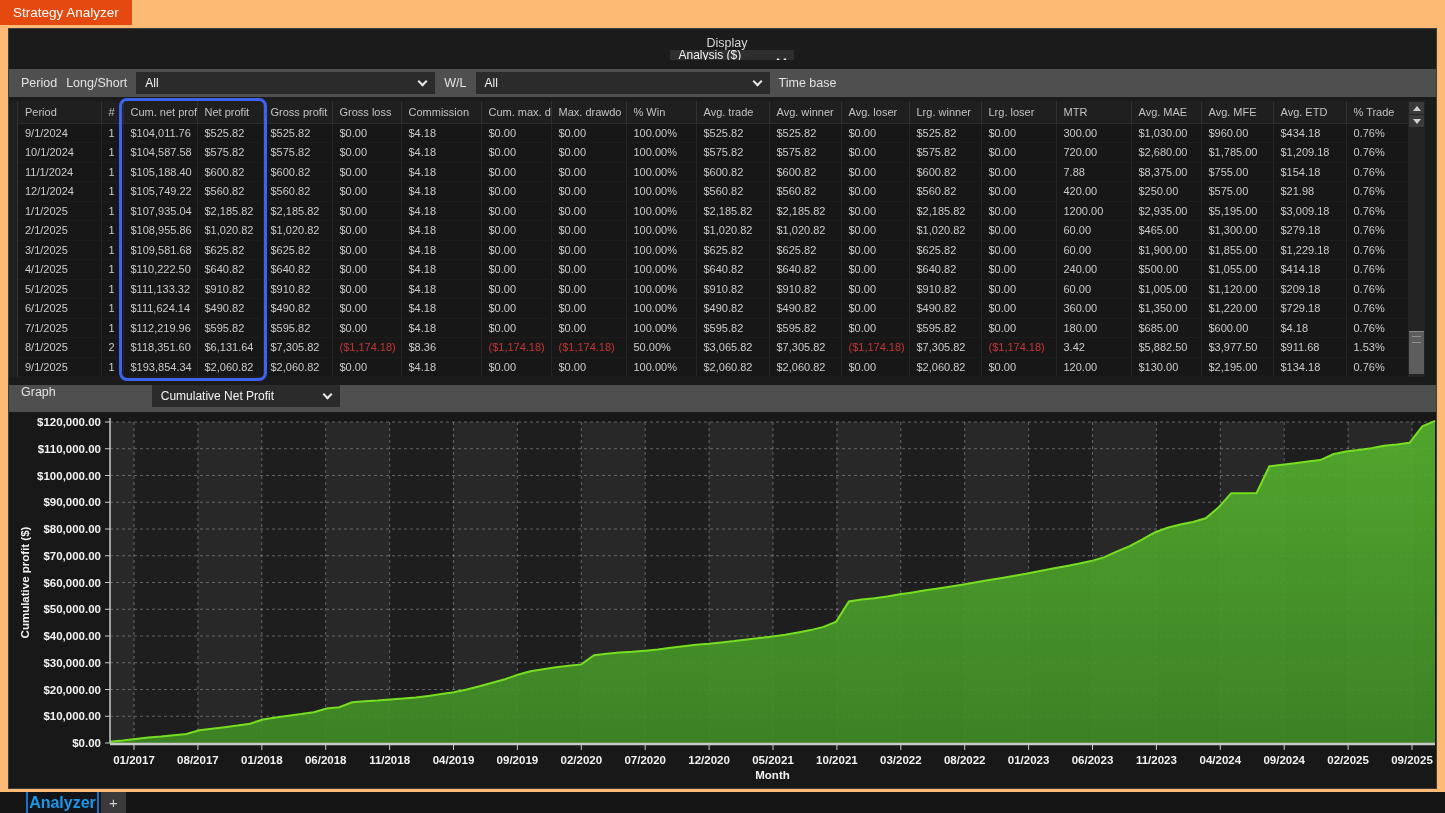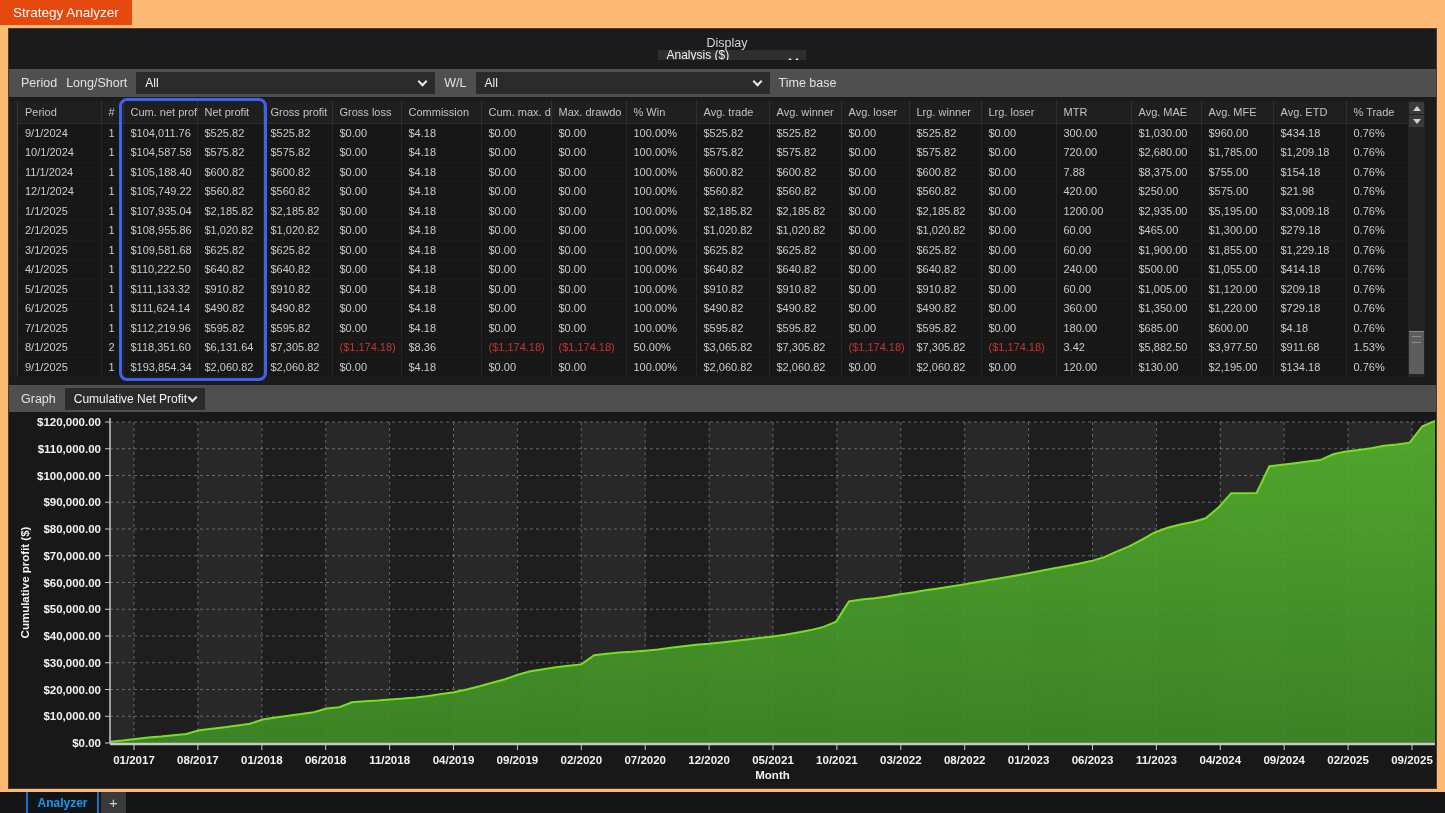--- a/index.html
+++ b/index.html
@@ -17,21 +17,21 @@
 
   .display-row { position:absolute; left:0; top:7px; width:100%; height:24px;
     display:flex; align-items:center; padding-left:9px;flex-direction:column; }
   .lbl { color:#d6d6d6; font-size:12.5px; }
   .combo { position:relative; height:22px; background:#2e2e2e; color:#f2f2f2;
     font-size:12px; display:flex; align-items:center; padding:0 24px 0 9px;
     white-space:nowrap; overflow:hidden; cursor:default; }
   .chev { position:absolute; right:9px; top:6px; width:7px; height:7px;
     border-right:2px solid #e8e8e8; border-bottom:2px solid #e8e8e8;
     transform:rotate(45deg); }
-  .display-combo { width:148px; margin-left:9px; }
+  .display-combo { width:124px; margin-left:9px; }
 
   .filter-strip { position:absolute; left:0; top:40px; width:1427px; height:28px;
     background:#4f4f4f; display:flex; align-items:center; padding-left:12px; }
   .filter-strip .lbl { color:#e2e2e2; margin-right:9px; }
   .filter-strip .combo { background:#2b2b2b; margin-right:9px; }
 
   
   .table-area { position:absolute; left:0; top:72px; width:1427px; height:279px; }
   .row-gutter { position:absolute; left:0; top:0; width:9px; height:276px;
     background:#1f1f1f; border-right:1px solid #323232; }
@@ -55,32 +55,32 @@
     border-bottom:5px solid #d0d0d0; }
   .tri-down { width:0; height:0; border-left:4px solid transparent; border-right:4px solid transparent;
     border-top:5px solid #d0d0d0; }
   .sthumb { position:absolute; left:1px; top:230px; width:15px; height:43px; background:#5d5d5d;
     border-top:1px solid #8a8a8a; }
   .sthumb::after { content:""; display:block; margin:4px 3px 0; height:5px;
     border-top:1px solid #8f8f8f; border-bottom:1px solid #8f8f8f; }
 
   
   .graph-strip { position:absolute; left:0; top:356px; width:1427px; height:27px;
-    background:#4f4f4f; display:flex; align-items:center; padding-left:12px; }
+    background:#4f4f4f; display:flex; padding-left:12px;gap:48px; }
   .graph-strip .lbl { color:#e2e2e2; margin-right:9px; }
-  .graph-combo { width:140px; background:#2b2b2b; }
+  .graph-combo { width:188px; background:#2b2b2b;margin-left:39px; }
 
   
   .chart-area { position:absolute; left:0; top:384px; width:1427px; height:375px; background:#181818; }
 
   
   .bottom-bar { position:absolute; left:0; top:792px; width:1445px; height:21px; background:#151515; }
   .analyzer-tab { position:absolute; left:26px; top:0; width:73px; height:21px; background:#111418;
     border-left:2px solid #1c6fc4; border-right:2px solid #1c6fc4; color:#1c97ea;
-    font-size:12px; font-weight:700; display:flex; align-items:center; justify-content:center; }
+    font-size:16px; font-weight:700; display:flex; align-items:center; justify-content:center; }
   .add-tab { position:absolute; left:101px; top:0; width:25px; height:21px; background:#3a3a3a;
     color:#d0d0d0; font-size:15px; display:flex; align-items:center; justify-content:center; }
 </style>
 </head>
 <body>
 
 <div class="root">
 
   <div class="title-tab">
     <span>Strategy Analyzer</span>

